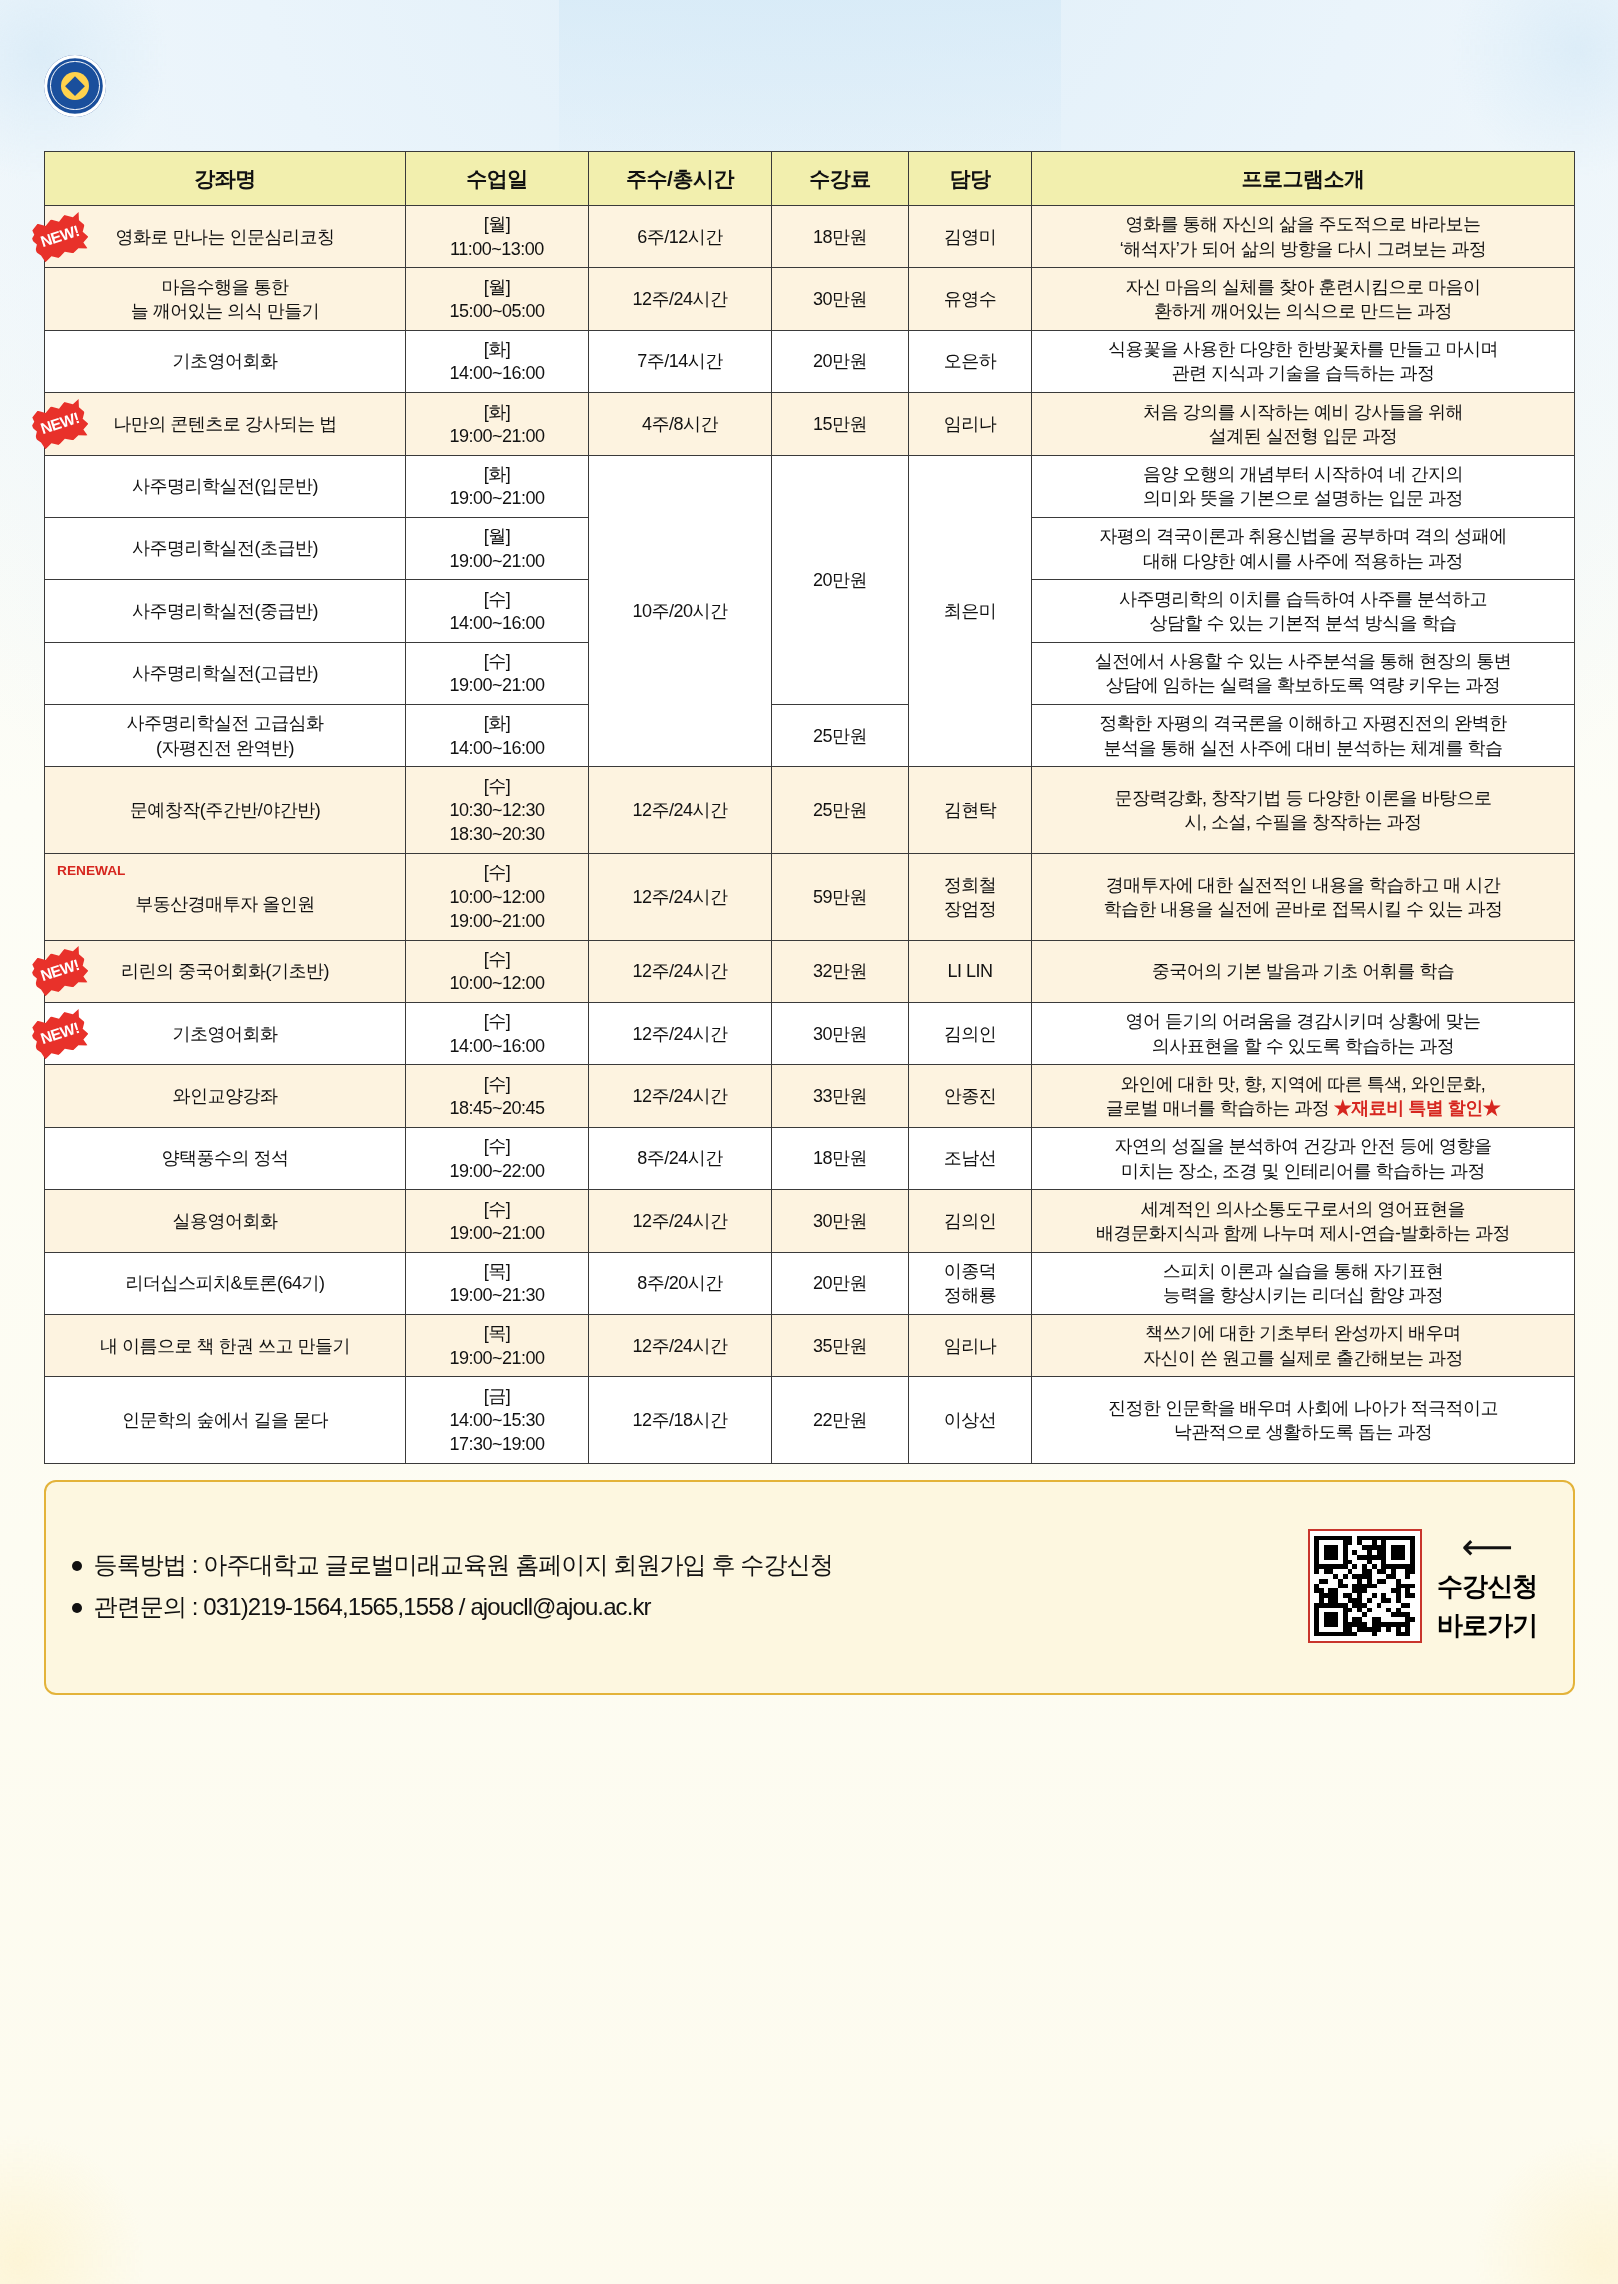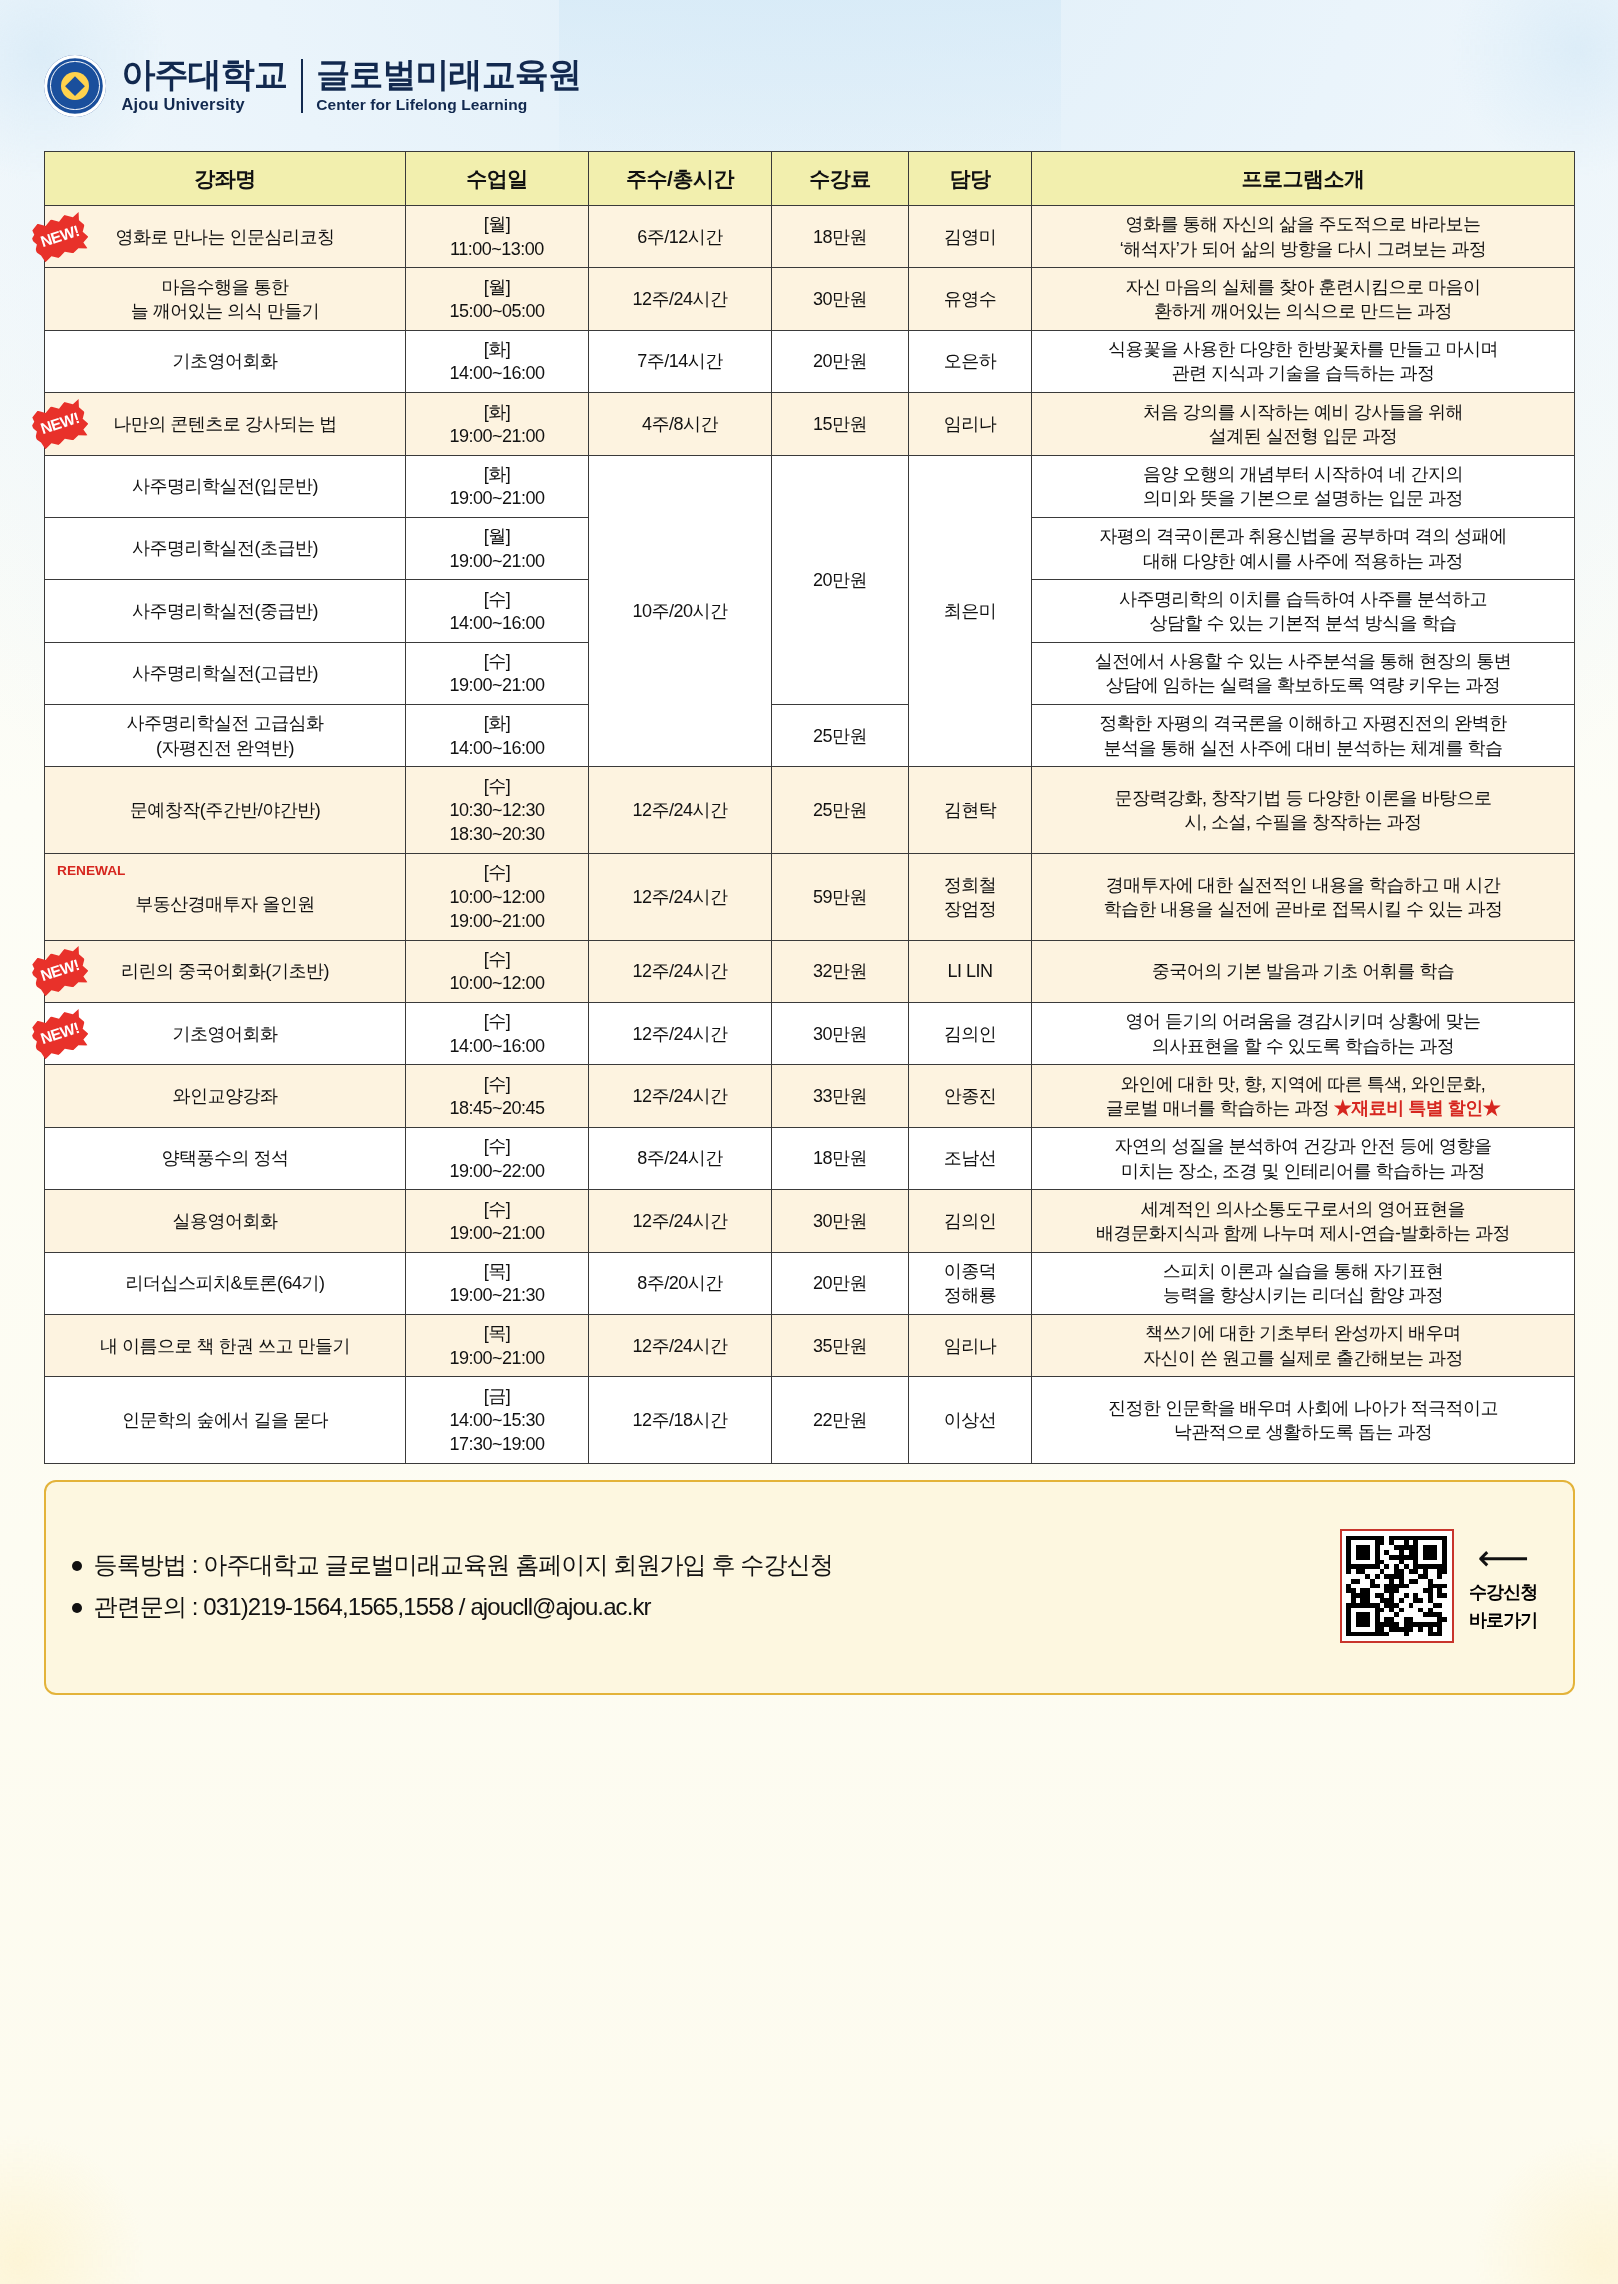--- a/index.html
+++ b/index.html
@@ -95,51 +95,40 @@
   }
   .f-list { list-style:none; margin:0; padding:0; }
   .f-list li { display:flex; align-items:flex-start; gap:12px; font-size:24px; color:#111; letter-spacing:-0.9px; margin:10px 0; }
   .dot { width:10px; height:10px; border-radius:50%; background:#111; margin-top:12px; flex:0 0 auto;}
   .qr-wrap { display:flex; align-items:center; gap:15.5px; padding-right:10px;}
   .qr { width:114px; height:114px; border:2.3px solid #c8352c; padding:4.6px; background:#fff; }
   .qr-grid { width:100%; height:100%; display:grid; grid-template-columns:repeat(21,1fr); grid-template-rows:repeat(21,1fr); }
   .qr-grid i { background:#000; }
   .qr-cta { text-align:center; }
   .arrow { font-size:36px; line-height:1; color:#111; }
-  .qr-cta-t { font-size:18px; font-weight:700; letter-spacing:-0.9px; margin-top:3.7px; }
+  .qr-cta-t { font-size:26px; font-weight:700; letter-spacing:-0.9px; margin-top:3.7px; }
 </style>
 </head>
 <body>
 
 <div class="bg">
   <div class="bg-stripe"></div>
   <div class="bg-corner bg-c1"></div>
   <div class="bg-corner bg-c2"></div>
   <div class="bg-corner bg-c3"></div>
   <div class="bg-corner bg-c4"></div>
 </div>
 
 <div class="page">
 
   <div class="header">
     <div class="brand">
       <div class="seal">
           <div class="seal-inner"></div>
         </div>
-      <div class="brand-txt">
-        <div>
-          <div class="brand-ko">아주대학교</div>
-          <div class="brand-en">Ajou University</div>
-        </div>
-        <div class="divider-v"></div>
-        <div>
-          <div class="brand-r-ko">글로벌미래교육원</div>
-          <div class="brand-r-en">Center for Lifelong Learning</div>
-        </div>
-      </div>
     </div>
   </div>
 
   <table class="courses">
     <colgroup>
       <col style="width:361px">
       <col style="width:183px">
       <col style="width:183px">
       <col style="width:137px">
       <col style="width:123px">

